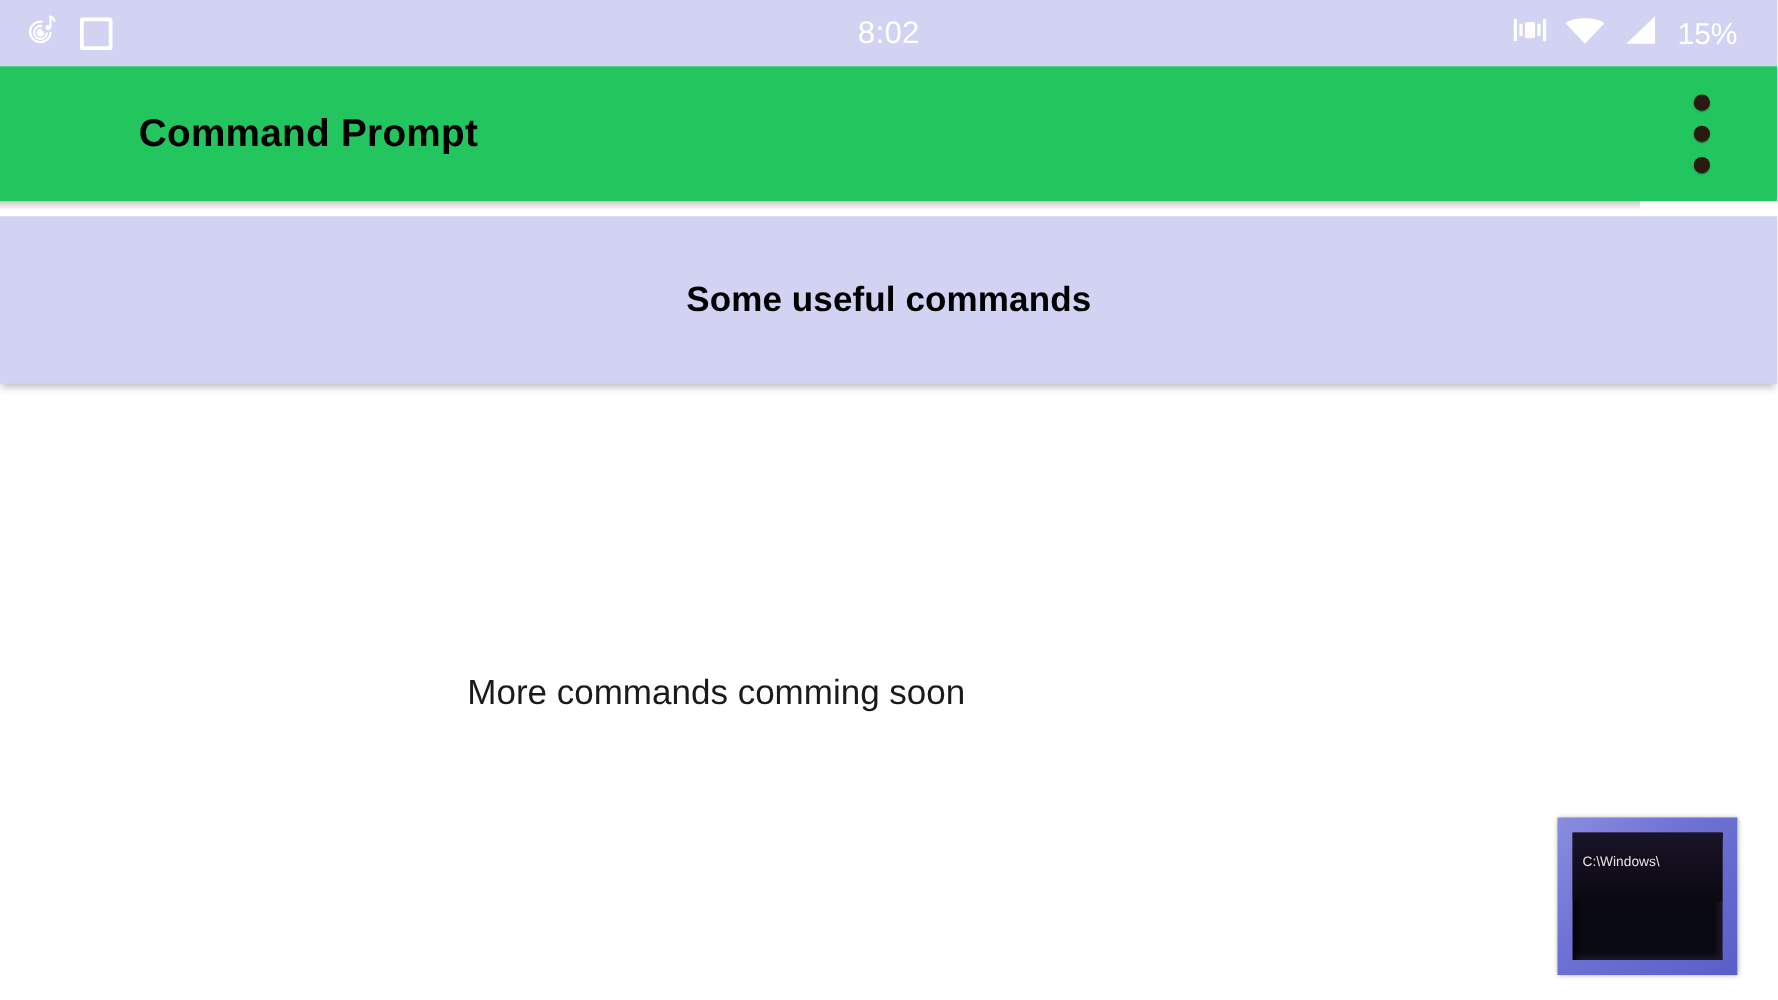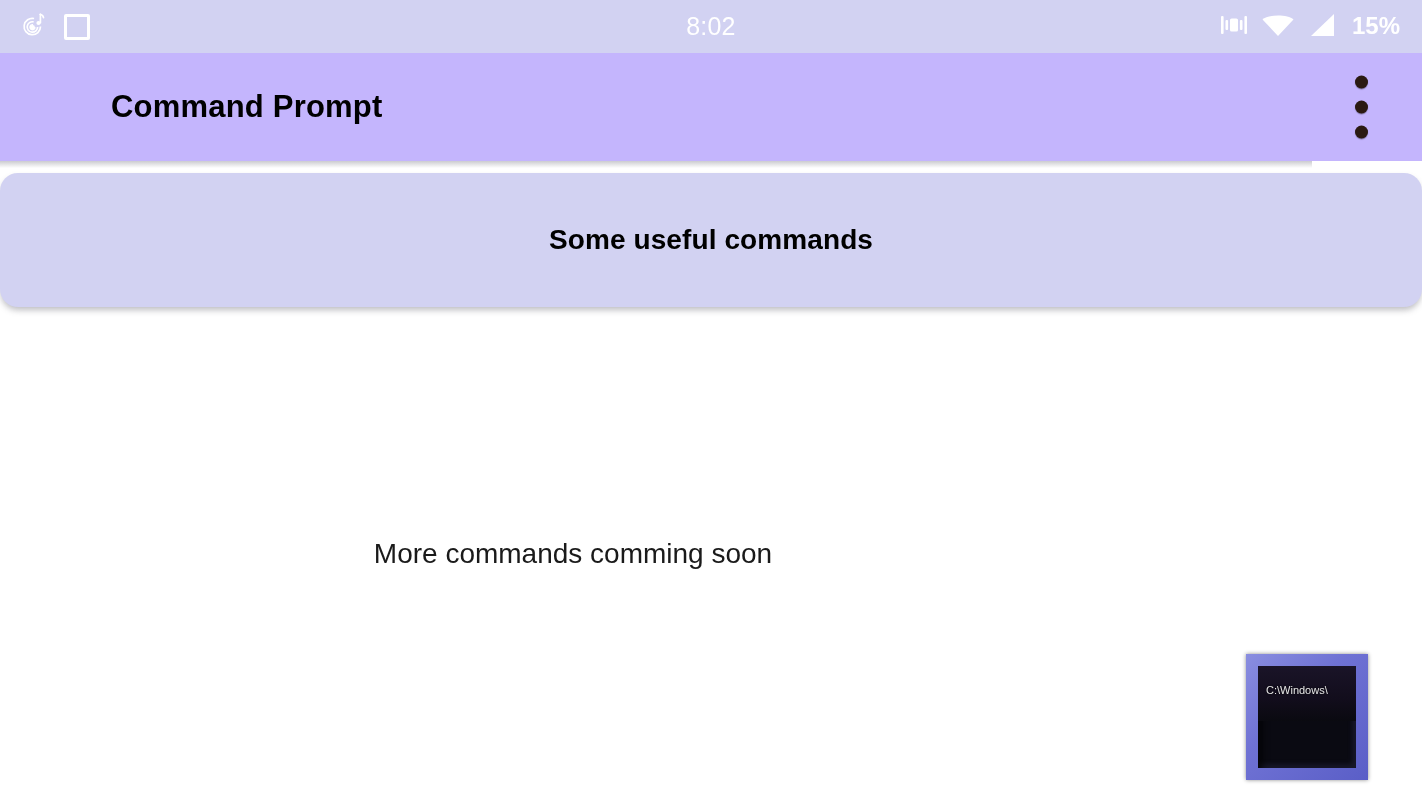--- a/index.html
+++ b/index.html
@@ -21,21 +21,21 @@
 
   
   .status-bar {
     position: absolute;
     left: 0; top: 0;
     width: 1422px;
     height: 53px;
     background: #d2d2f2;
     display: flex;
     align-items: center;
-    padding: 0 22px 0 20px;
+    padding: 0 32px 0 20px;
   }
   .status-left {
     display: flex;
     align-items: center;
     gap: 14px;
     flex: 0 0 auto;
   }
   .status-center {
     position: absolute;
     left: 0; right: 0; top: 0;
@@ -47,25 +47,24 @@
   }
   .clock {
     color: #ffffff;
     font-size: 25px;
     letter-spacing: 0.2px;
     font-family: "Liberation Sans", sans-serif;
   }
   .status-right {
     margin-left: auto;
     display: flex;
-    align-items: flex-start;
+    align-items: flex-end;
     gap: 12px;
     position: relative;
     z-index: 2;
-    font-weight: bold;
   }
   .battery-pct {
     color: #ffffff;
     font-size: 24px;
     margin-left: 3px;
   }
   .sb-icon { display: block; }
 
   
   .square-icon {
@@ -73,21 +72,21 @@
     border: 3px solid #ffffff;
     border-radius: 2px;
   }
 
   
   .app-bar {
     position: absolute;
     left: 0; top: 53px;
     width: 1422px;
     height: 108px;
-    background: #c4b5fd;
+    background: #22c55e;
     display: flex;
     align-items: center;
   }
   .app-bar-shadow {
     position: absolute;
     left: 0; top: 161px;
     width: 1312px;
     height: 7px;
     background: linear-gradient(to bottom, rgba(120,120,130,0.38), rgba(120,120,130,0));
     pointer-events: none;
@@ -121,21 +120,21 @@
   .card {
     position: absolute;
     left: 0;
     width: 1422px;
     background: #d2d2f2;
     display: flex;
     align-items: center;
     justify-content: center;
     box-shadow: 0 4px 6px -1px rgba(90,90,100,0.40);
   }
-  #card-1 { top: 173px; height: 134px; border-radius: 18px; }
+  #card-1 { top: 173px; height: 134px; }
   #card-2 { top: 311px; height: 124px; }
 
   .card-label {
     color: #000000;
     font-size: 28px;
     font-weight: bold;
     letter-spacing: 0.1px;
     text-align: center;
   }
 
@@ -148,21 +147,21 @@
     text-align: center;
     color: #1a1a1a;
     font-size: 28px;
   }
 
   
   .console-icon {
     position: absolute;
     left: 1246px;
     top: 654px;
-    width: 122px;
+    width: 144px;
     height: 126px;
     background: linear-gradient(135deg, #8a8ee0 0%, #6f72d4 40%, #5a5ec7 100%);
     padding: 12px;
     box-shadow: 0 0 4px rgba(0,0,0,0.45);
   }
   .console-inner {
     width: 100%;
     height: 100%;
     background: #0a0a12;
     position: relative;

